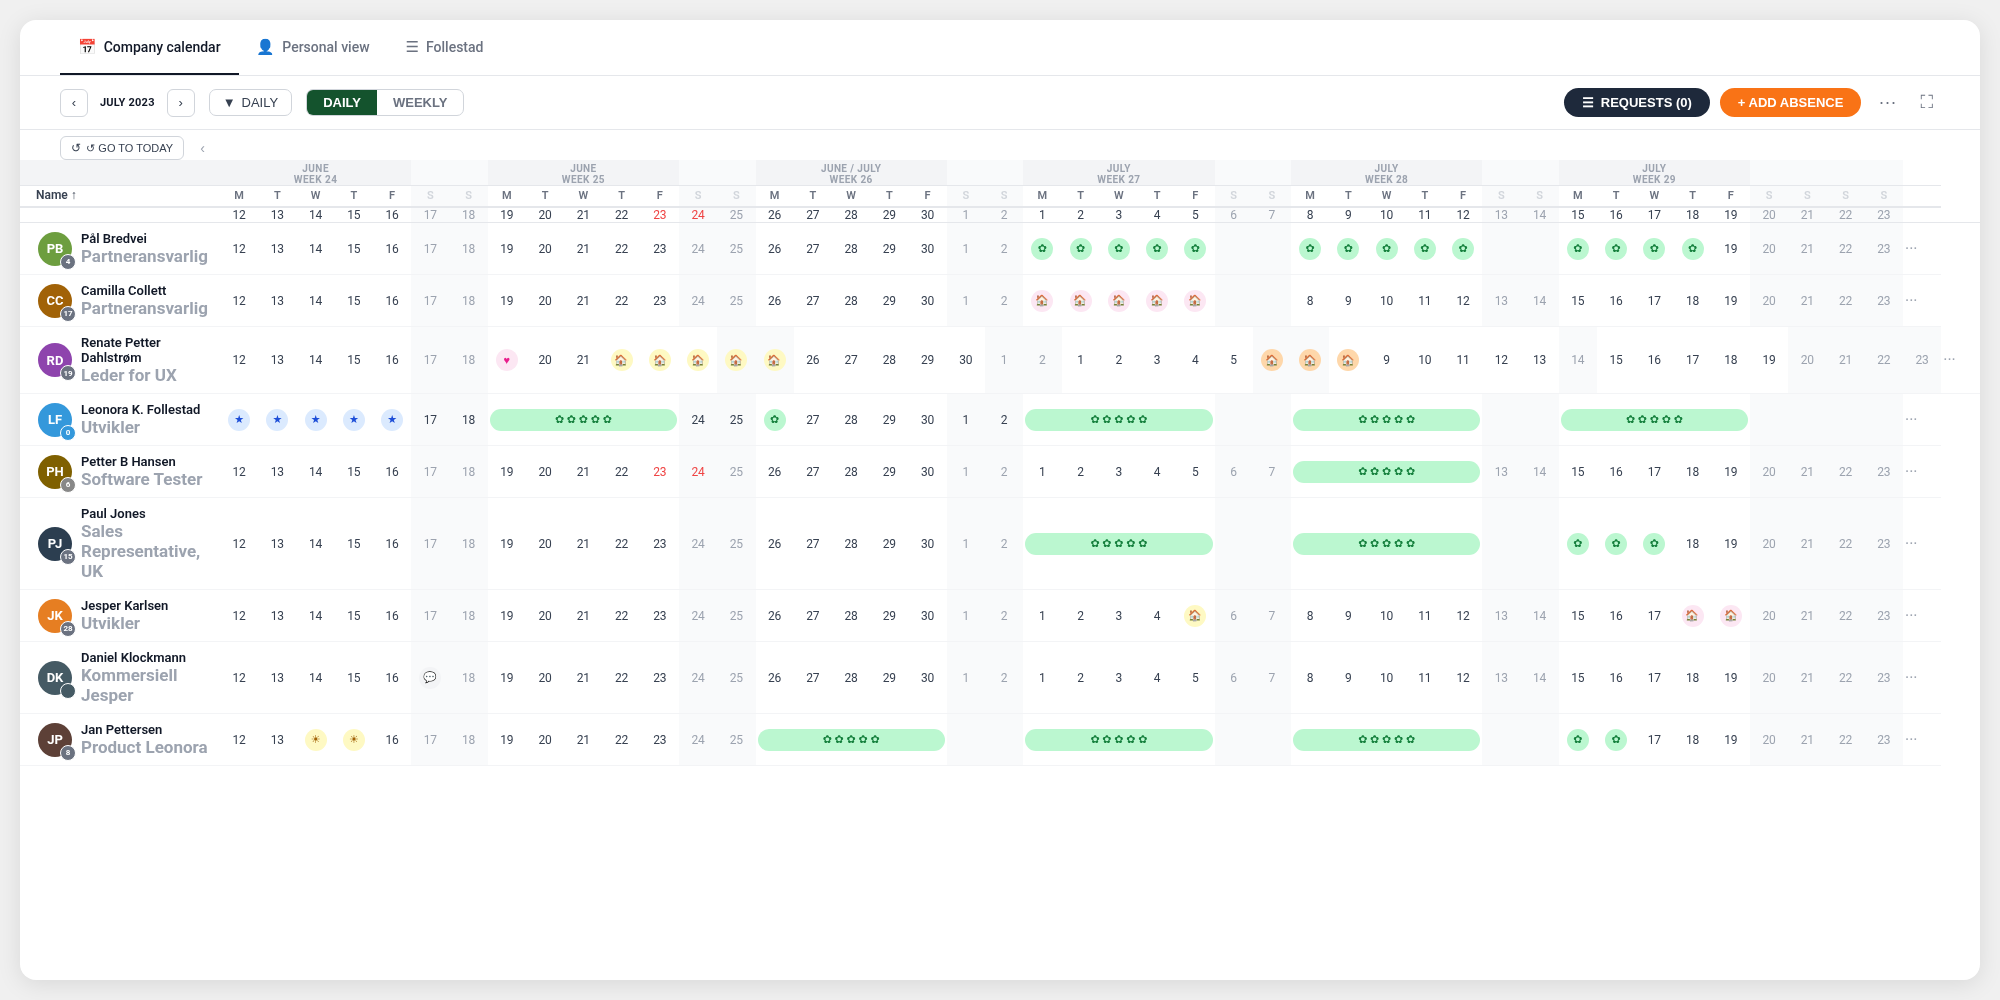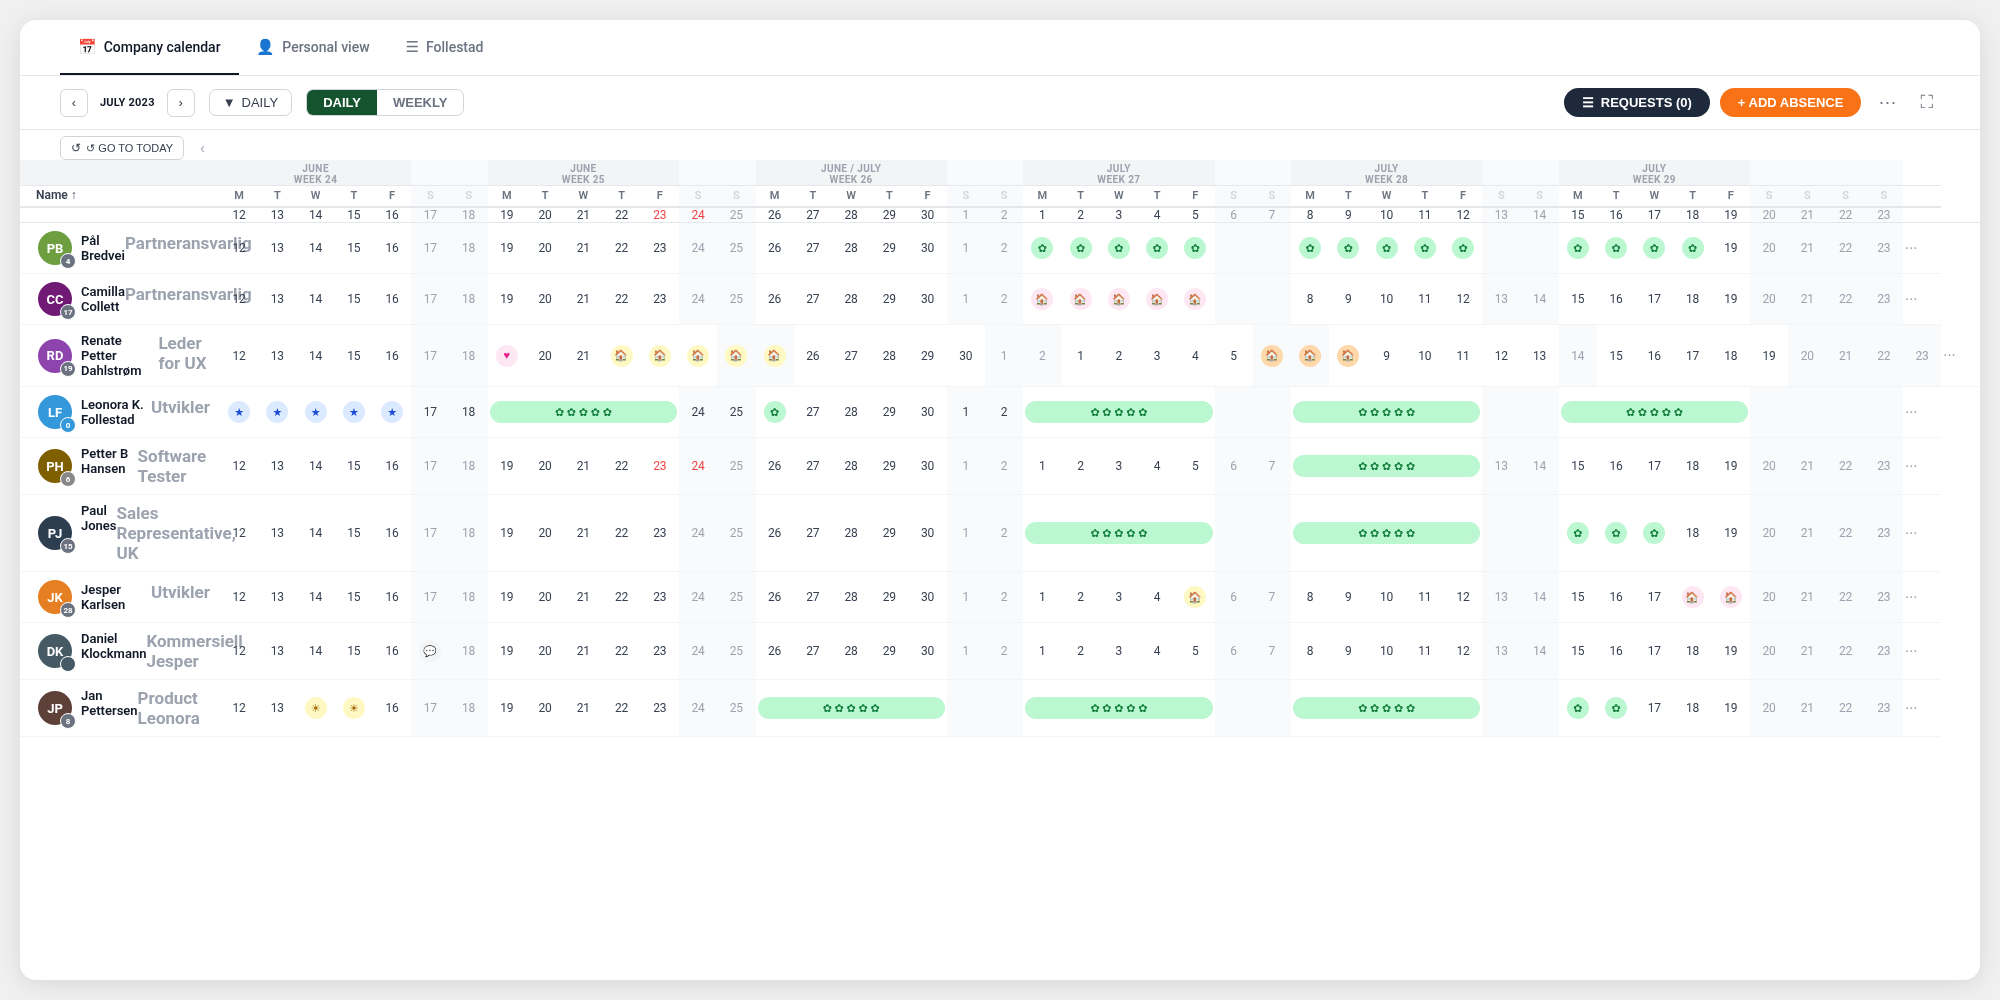--- a/index.html
+++ b/index.html
@@ -220,21 +220,21 @@
       bottom: -4px; right: -4px;
       background: #6b7280;
       color: #fff;
       font-size: 8px;
       border-radius: 50%;
       width: 16px; height: 16px;
       display: flex; align-items: center; justify-content: center;
       border: 1.5px solid #fff;
       font-weight: 700;
     }
-    .person-info { display: flex; flex-direction: row; }
+    .person-info { display: flex; flex-direction: column; }
     .person-name { font-size: 13px; font-weight: 600; color: #111827; }
     .person-role { font-size: 17px; color: #9ca3af; font-weight: bold; }
     .day-cell {
       text-align: center;
       font-size: 12px;
       color: #374151;
       padding: 0 1px;
       position: relative;
     }
     .absence-pill {
@@ -528,21 +528,21 @@
           <td class="day-cell weekend-bg" style="color:#9ca3af;">20</td>
           <td class="day-cell weekend-bg" style="color:#9ca3af;">21</td>
           <td class="day-cell weekend-bg" style="color:#9ca3af;">22</td>
           <td class="day-cell weekend-bg" style="color:#9ca3af;">23</td>
           <td class="dot-menu">···</td>
         </tr>
 
         <tr class="person-row">
           <td class="name-col">
             <div class="person-cell">
-              <div class="avatar" style="background:#701a75;">
+              <div class="avatar" style="background:#a16207;">
                 CC
                 <span class="avatar-badge">17</span>
               </div>
               <div class="person-info">
                 <span class="person-name">Camilla Collett</span>
                 <span class="person-role">Partneransvarlig</span>
               </div>
             </div>
           </td>
           <td class="day-cell">12</td>

